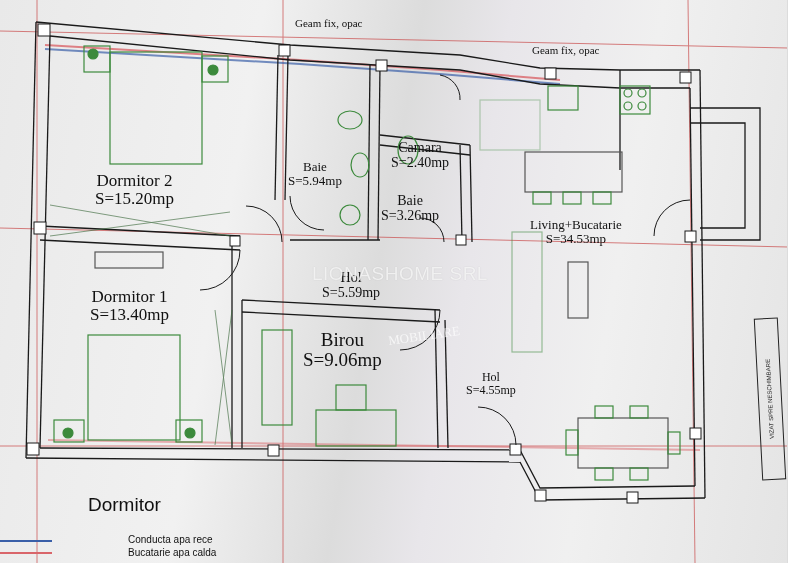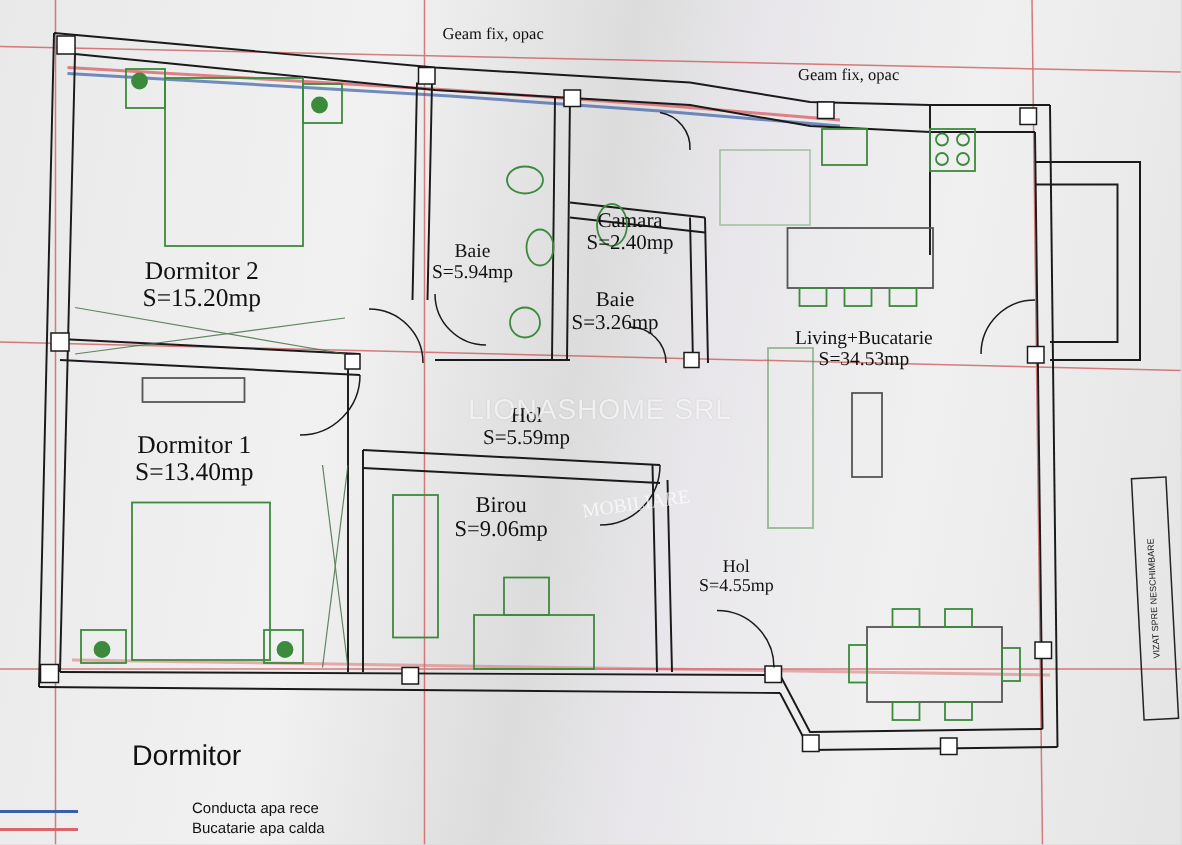--- a/index.html
+++ b/index.html
@@ -208,21 +208,21 @@
     <div>S=2.40mp</div>
   </div>
   <div class="label" style="left:381px; top:194px; font-size:14px;">
     <div>Baie</div>
     <div>S=3.26mp</div>
   </div>
   <div class="label" style="left:322px; top:271px; font-size:14px;">
     <div>Hol</div>
     <div>S=5.59mp</div>
   </div>
-  <div class="label" style="left:303px; top:330px; font-size:15px;">
+  <div class="label" style="left:303px; top:330px; font-size:19px;">
     <div>Birou</div>
     <div>S=9.06mp</div>
   </div>
   <div class="label" style="left:466px; top:371px; font-size:12px;">
     <div>Hol</div>
     <div>S=4.55mp</div>
   </div>
   <div class="label" style="left:530px; top:218px; font-size:13px;">
     <div>Living+Bucatarie</div>
     <div>S=34.53mp</div>

